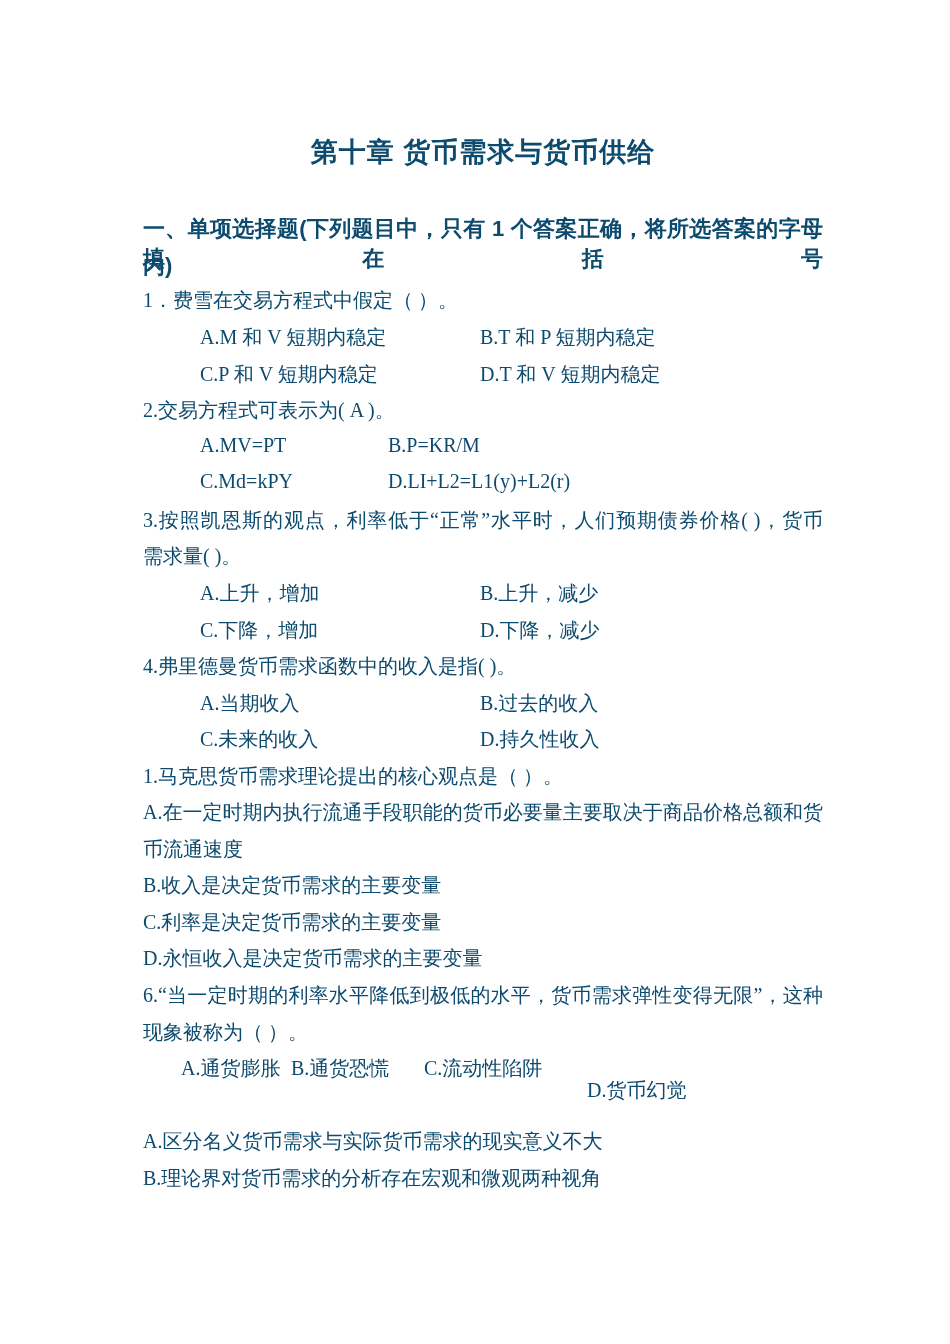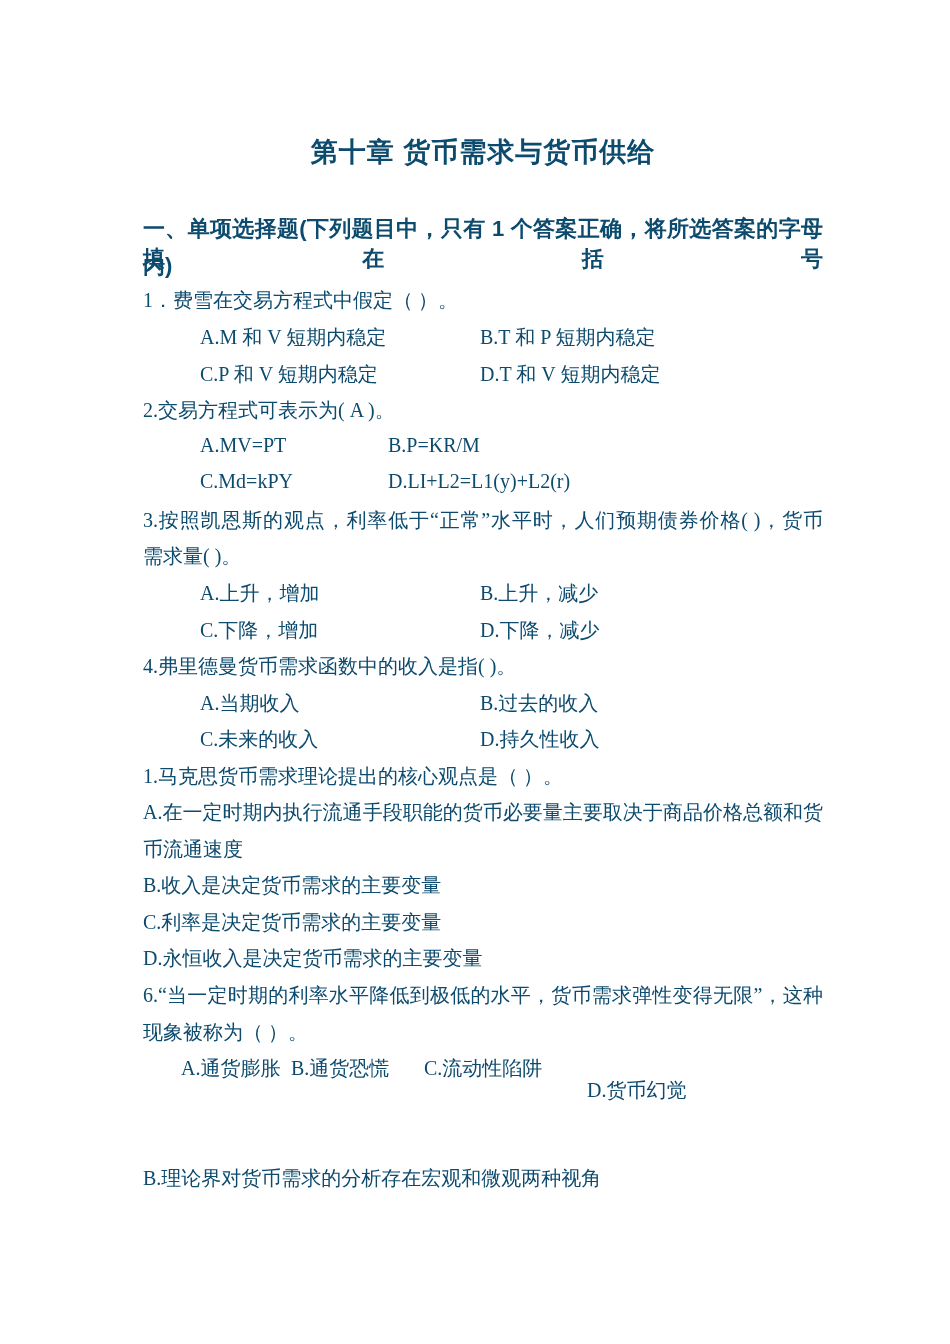--- a/index.html
+++ b/index.html
@@ -98,15 +98,16 @@
 
   <div class="abs jline" style="top:982px">6.“当一定时期的利率水平降低到极低的水平，货币需求弹性变得无限”，这种</div>
   <div class="abs line" style="top:1019px">现象被称为（  ）。</div>
   <div class="abs row" style="top:1055px">
     <span class="opt q6a">A.通货膨胀</span>
     <span class="opt q6b">B.通货恐慌</span>
     <span class="opt q6c">C.流动性陷阱</span>
     <span class="opt q6d">D.货币幻觉</span>
   </div>
 
+  <div class="abs line" style="top:1128px">A.区分名义货币需求与实际货币需求的现实意义不大</div>
   <div class="abs line" style="top:1165px">B.理论界对货币需求的分析存在宏观和微观两种视角</div>
 
 </div>
 
 </body></html>

